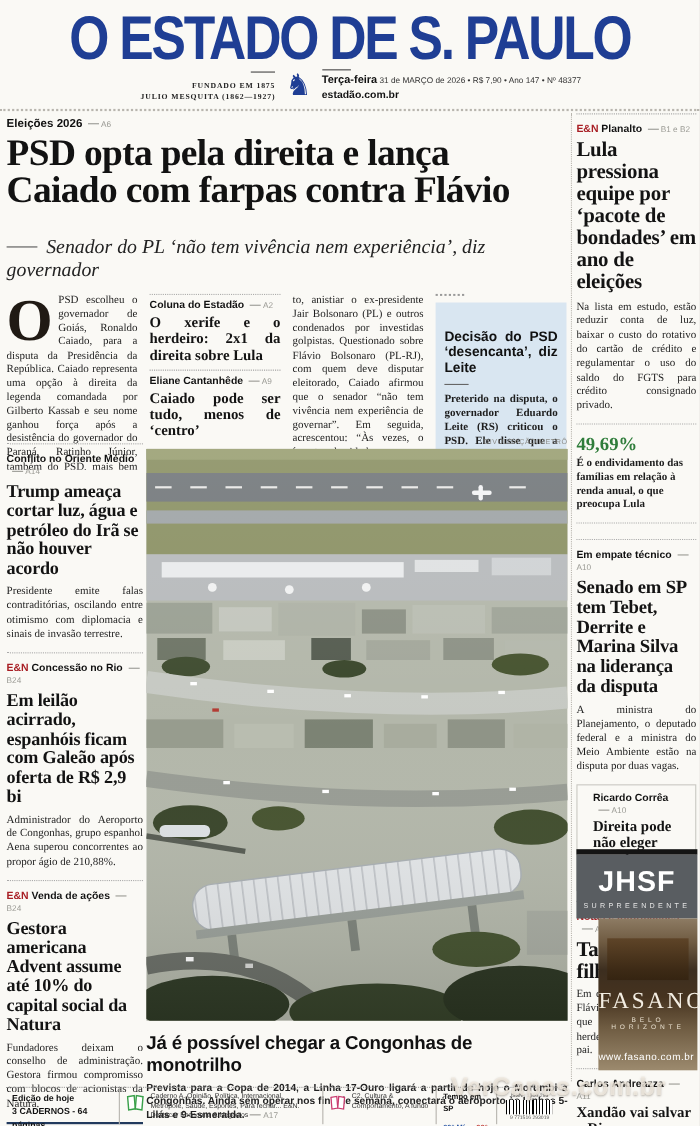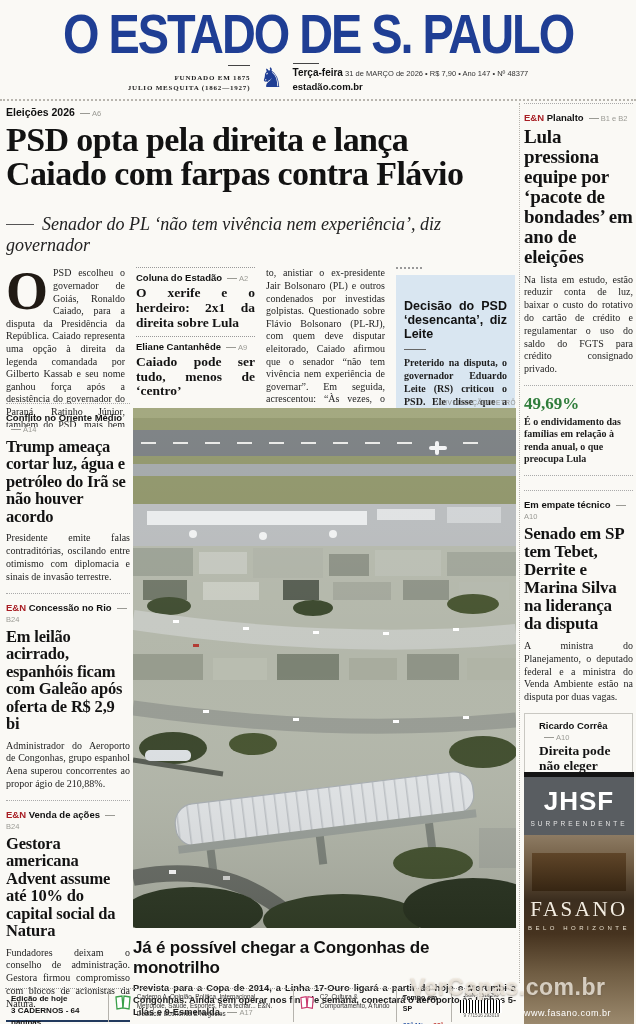--- a/index.html
+++ b/index.html
@@ -81,22 +81,22 @@
   .opinion-box{border:1px solid #c9c8c2;padding:6px 14px;}
   .opinion .author,.opinion-box .author{font-family:"Liberation Sans",sans-serif;font-weight:bold;font-size:9.5px;color:#111;}
   .opinion .title,.opinion-box .title{font-weight:bold;font-size:13.5px;line-height:1.1;margin-top:2px;color:#131313;}
 
   
   .ad{position:absolute;left:524px;top:772px;width:110px;height:252px;}
   .ad-topbar{height:5px;background:#141414;}
   .jhsf{background:#595d61;color:#fff;text-align:center;padding:9px 0 8px;}
   .jhsf .brand{font-family:"Liberation Sans",sans-serif;font-weight:bold;font-size:26px;letter-spacing:1px;}
   .jhsf .tagline{font-family:"Liberation Sans",sans-serif;font-size:6.5px;letter-spacing:3px;margin-top:3px;color:#e3e3e3;}
-  .ad-photo{position:relative;height:190px;
-        background:linear-gradient(180deg,#8d7b63 0%,#6e5a41 16%,#3c2e1f 34%,#46331f 52%,#6f5c42 72%,#9c8a6e 100%);}
+  .ad-photo{position:relative;height:138px;
+        background:linear-gradient(180deg,#8d7b63 0%,#6e5a41 16%,#3c2e1f 34%,#46331f 52%,#6f5c42 72%,#9c8a6e 100%);margin-left:20px;}
   .ad-shelf{position:absolute;top:18px;left:8px;right:8px;height:38px;
         background:linear-gradient(180deg,#5a3f22,#33220f);opacity:0.85;}
   .fasano{position:absolute;top:62px;width:100%;text-align:center;color:#f3ede2;
         font-size:21px;letter-spacing:2.5px;}
   .location{position:absolute;top:90px;width:100%;text-align:center;color:#e6ddcc;
         font-family:"Liberation Sans",sans-serif;font-size:6px;letter-spacing:3.5px;}
   .ad-url{position:absolute;bottom:7px;width:100%;text-align:left;color:#fff;
         font-family:"Liberation Sans",sans-serif;font-size:9px;letter-spacing:0.5px;}
 
   
@@ -321,21 +321,21 @@
     <div class="sep-dotted"></div>
     <div>
       <div class="stat-value">49,69%</div>
       <div class="stat-desc">É o endividamento das famílias em relação à renda anual, o que preocupa Lula</div>
     </div>
     <div class="sep-dotted"></div>
     <div class="sep-dotted" style="margin-top:14px;"></div>
     <div class="brief">
       <div class="kicker"><span>Em empate técnico</span><span class="ref">A10</span></div>
       <div class="rr-head-md">Senado em SP tem Tebet, Derrite e Marina Silva na liderança da disputa</div>
-      <div class="rr-body">A ministra do Planejamento, o deputado federal e a ministra do Venda Ambiente estão na disputa por duas vagas.</div>
+      <div class="rr-body">A ministra do Planejamento, o deputado federal e a ministra do Meio Ambiente estão na disputa por duas vagas.</div>
     </div>
     <div class="opinion-box" style="margin-top:9px;">
       <div class="author"><span>Ricardo Corrêa</span><span class="ref">A10</span></div>
       <div class="title">Direita pode não eleger senador em SP</div>
     </div>
     <div class="sep-dotted"></div>
     <div class="brief">
       <div class="kicker"><span class="tag">Notas e Informações</span><span class="ref">A3</span></div>
       <div class="rr-head-lg" style="margin-bottom:4px;">Tal pai, tal filho</div>
       <div class="rr-body">Em conferência nos EUA, Flávio Bolsonaro mostrou que é um orgulhoso herdeiro do golpismo do pai.</div>

